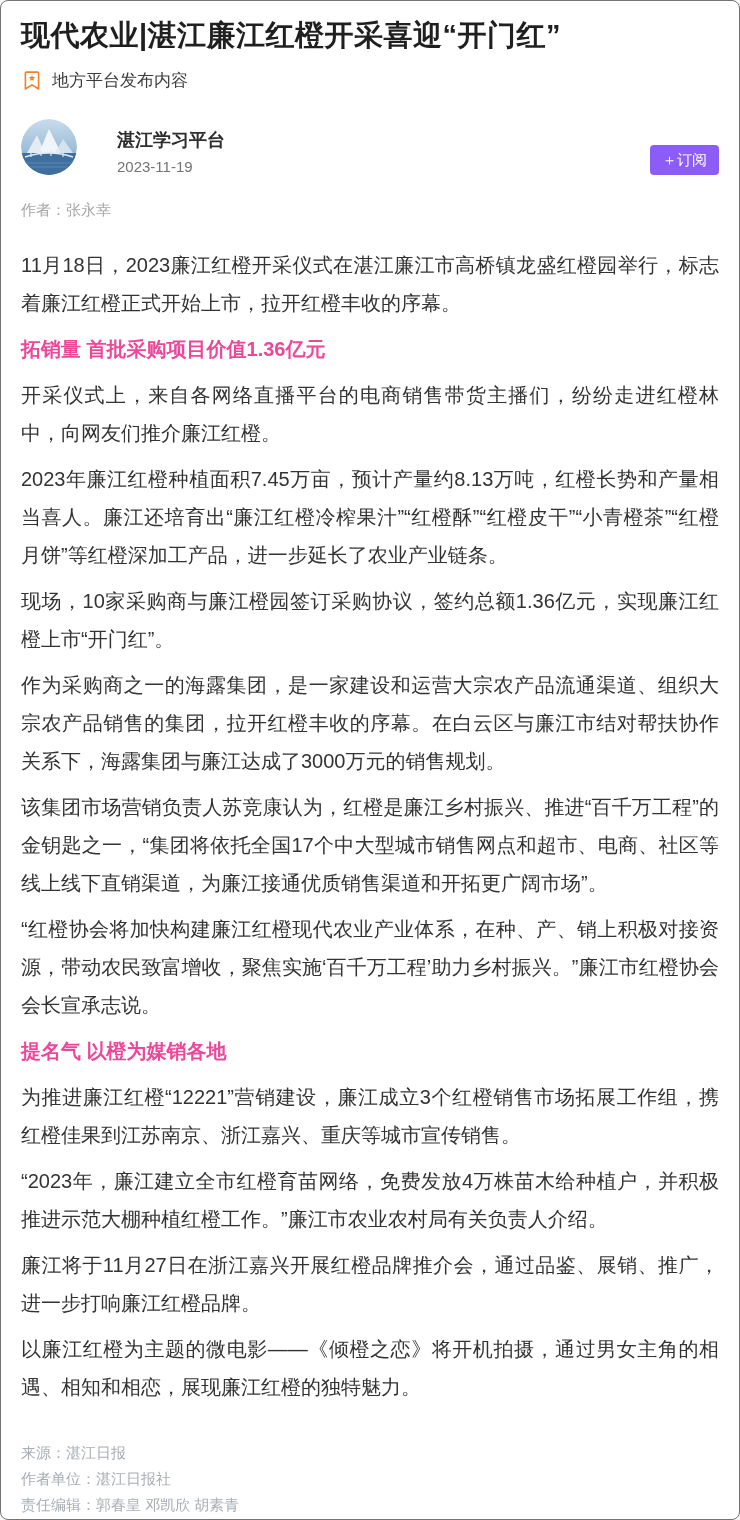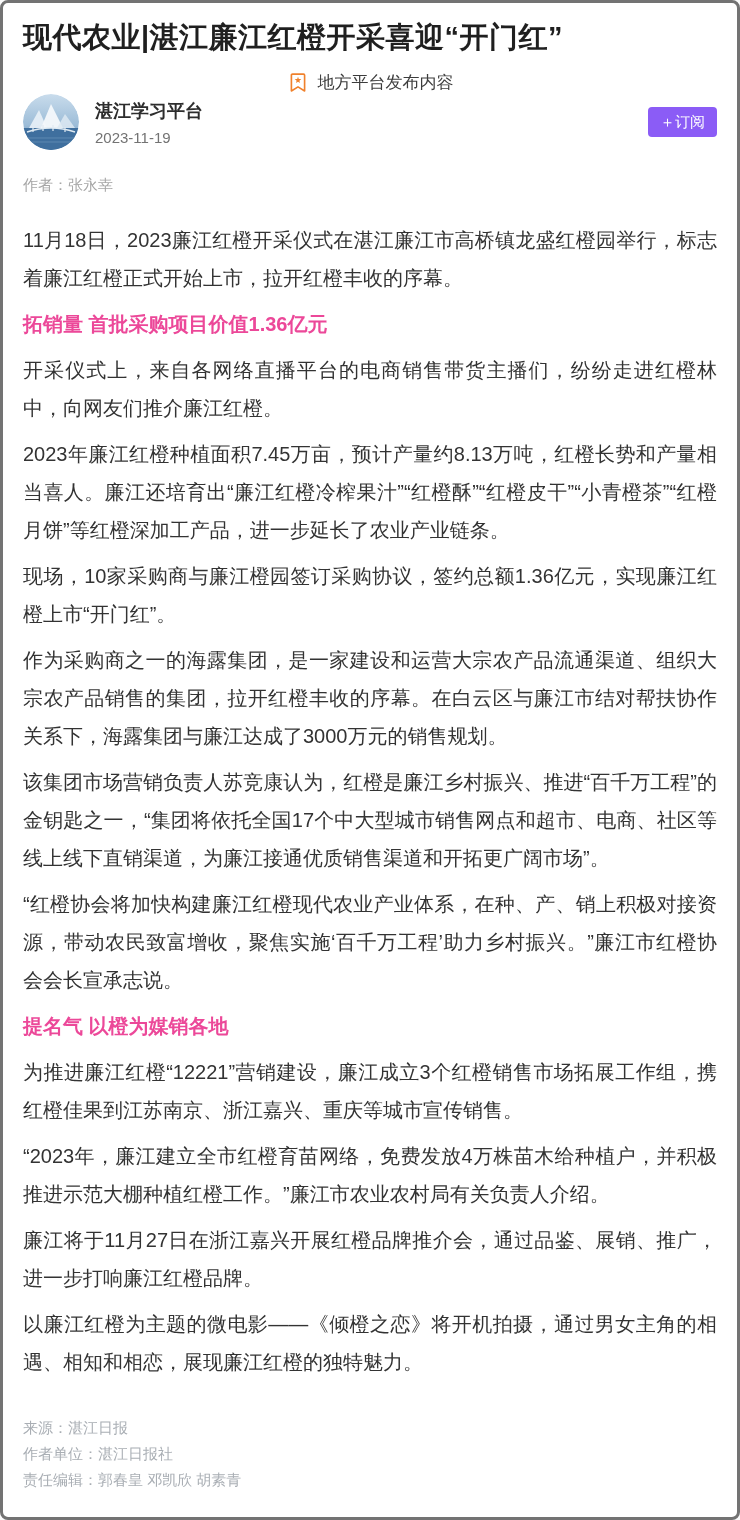--- a/index.html
+++ b/index.html
@@ -1,33 +1,33 @@
 <!DOCTYPE html>
 <html><head>
 <meta charset="utf-8">
 <style>
   html,body{margin:0;padding:0;background:#fafafa;}
   *{box-sizing:border-box;}
   body{font-family:"Liberation Sans","DejaVu Sans",sans-serif;}
   .page{
     width:740px;height:1520px;margin:0 auto;background:#ffffff;
-    border:3px solid #737373;border-radius:8px;overflow:hidden;
+    border:1px solid #737373;border-radius:8px;overflow:hidden;
     padding:0 20px;
   }
   .title{
     margin:0;padding-top:16px;font-size:29px;line-height:36px;
     font-weight:700;color:#1f1f1f;letter-spacing:0.5px;
   }
   .badge-row{
-    margin-top:15px;display:flex;align-items:center;gap:9px;height:24px;justify-content:center;
+    margin-top:15px;display:flex;align-items:center;gap:9px;height:24px;
   }
   .badge-row .icon{width:22px;height:23px;flex:0 0 auto;display:block;}
   .badge-label{font-size:17px;color:#3c3c3c;}
   .pub-row{
-    display:flex;align-items:center;
+    margin-top:27px;display:flex;align-items:flex-end;gap:24px;
   }
   .avatar{
     width:56px;height:56px;border-radius:50%;overflow:hidden;flex:0 0 auto;
     cursor:pointer;
   }
   .avatar svg{display:block;width:56px;height:56px;}
   .pub-info{margin-left:16px;display:flex;flex-direction:column;}
   .pub-name{font-size:18px;font-weight:600;color:#2d2d2d;cursor:pointer;}
   .pub-date{font-size:15px;color:#737373;margin-top:6px;}
   .subscribe{

